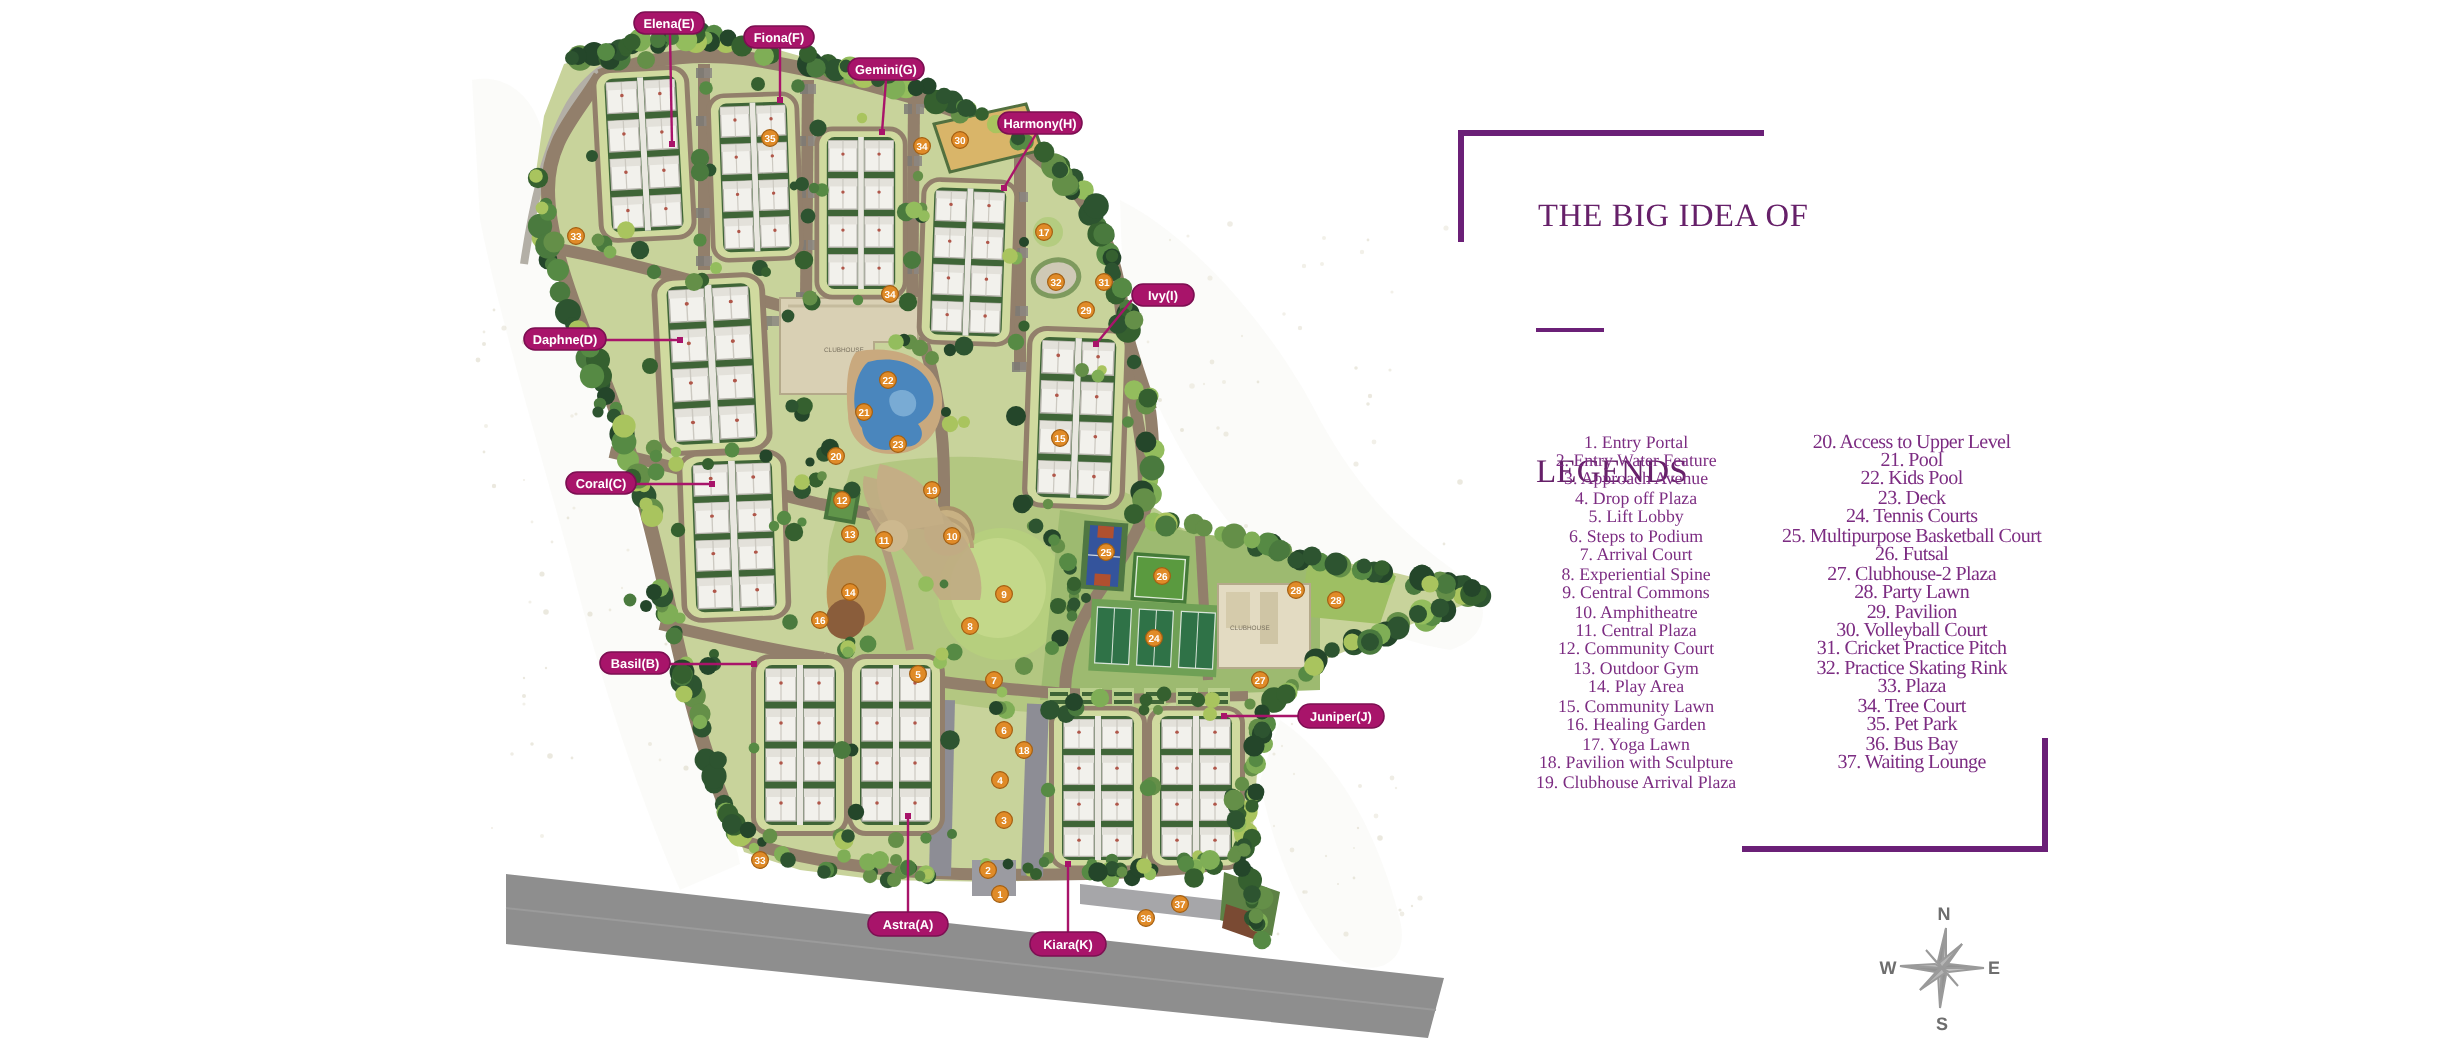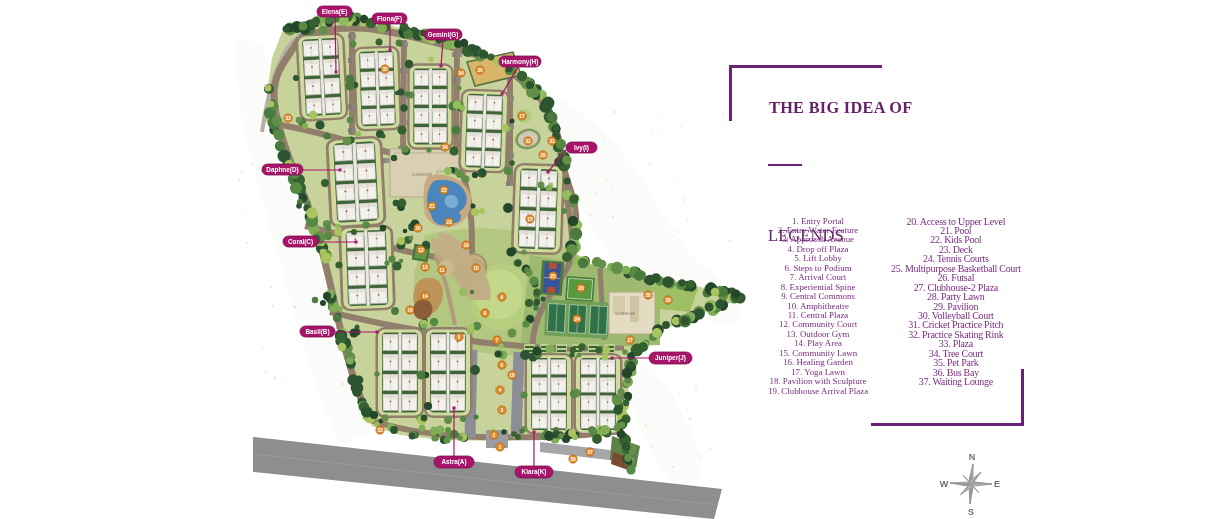--- a/index.html
+++ b/index.html
@@ -1,19 +1,19 @@
 <!DOCTYPE html>
 <html><head>
 <meta charset="utf-8">
 <style>
   html,body{margin:0;padding:0;background:#ffffff;}
   #canvas{position:relative;width:1219px;height:519px;background:#ffffff;overflow:hidden;
           font-family:"Liberation Serif", serif;}
   #plansvg{position:absolute;left:0;top:0;}
-  .ttl1{position:absolute;left:769px;top:98px;font-size:16.3px;letter-spacing:0.3px;color:#662069;font-weight:bold;}
+  .ttl1{position:absolute;left:769px;top:98px;font-size:16.3px;letter-spacing:0.3px;color:#662069;}
   .ttl2{position:absolute;left:769px;top:114px;font-size:31.5px;letter-spacing:0.3px;color:#662069;}
   .rule{position:absolute;left:768px;top:163.5px;width:34px;height:2px;background:#6b2077;}
   .leg{position:absolute;left:768px;top:183px;font-size:16.5px;letter-spacing:0.1px;color:#662069;margin-top:43px;}
   .brkt-tl-h{position:absolute;left:729px;top:65px;width:153px;height:3px;background:#6b2077;}
   .brkt-tl-v{position:absolute;left:729px;top:65px;width:3px;height:56px;background:#6b2077;}
   .brkt-br-h{position:absolute;left:871px;top:423px;width:153px;height:3px;background:#6b2077;}
   .brkt-br-v{position:absolute;left:1021px;top:369px;width:3px;height:57px;background:#6b2077;}
   .col{position:absolute;top:216.5px;font-size:8.9px;line-height:9.45px;color:#7c2c82;white-space:nowrap;text-align:center;}
   .col1{left:768px;}
   .col2{left:891px;font-size:10px;letter-spacing:-0.28px;}

